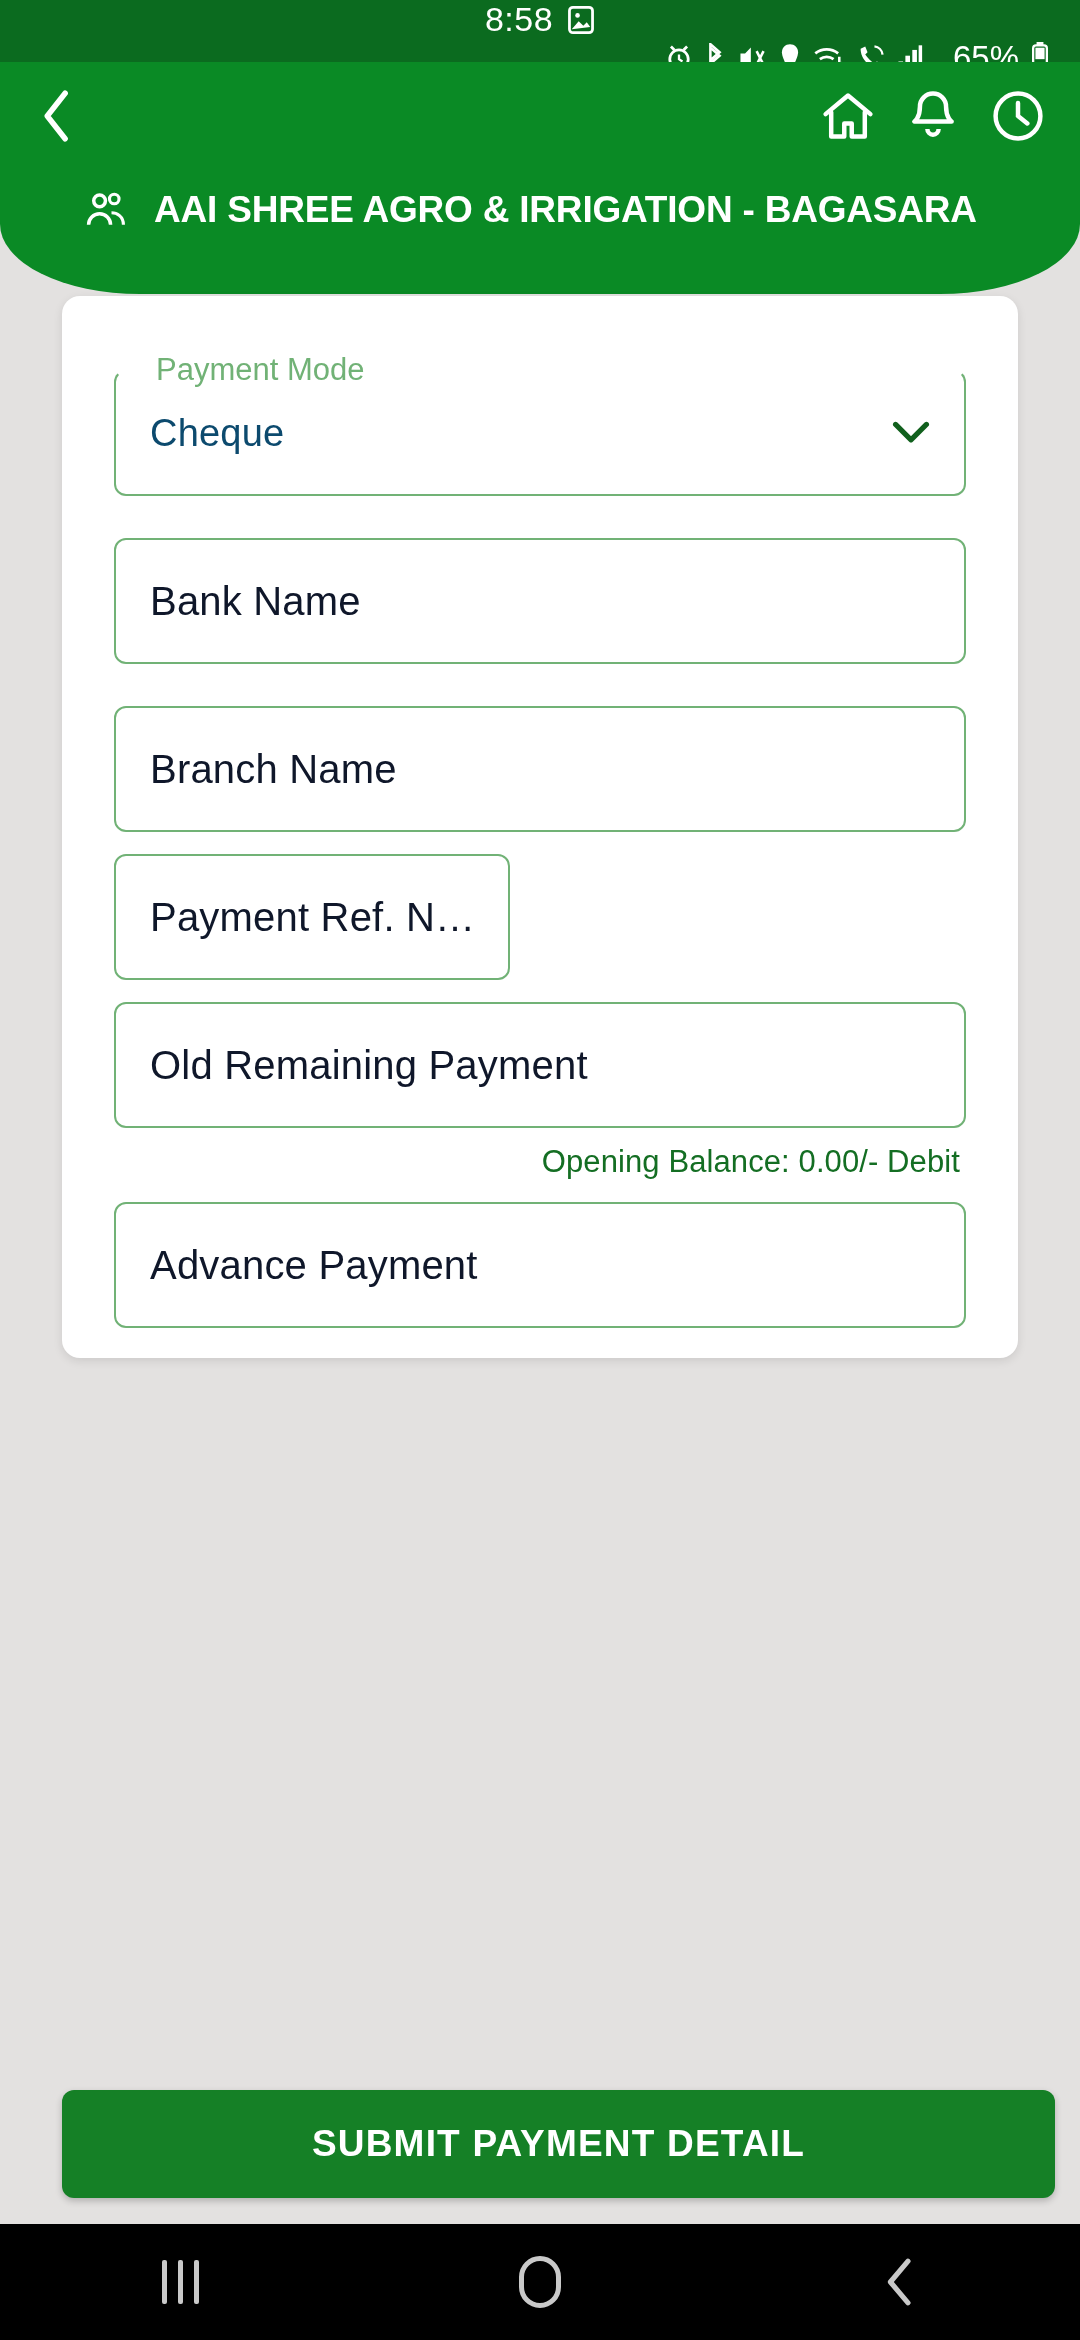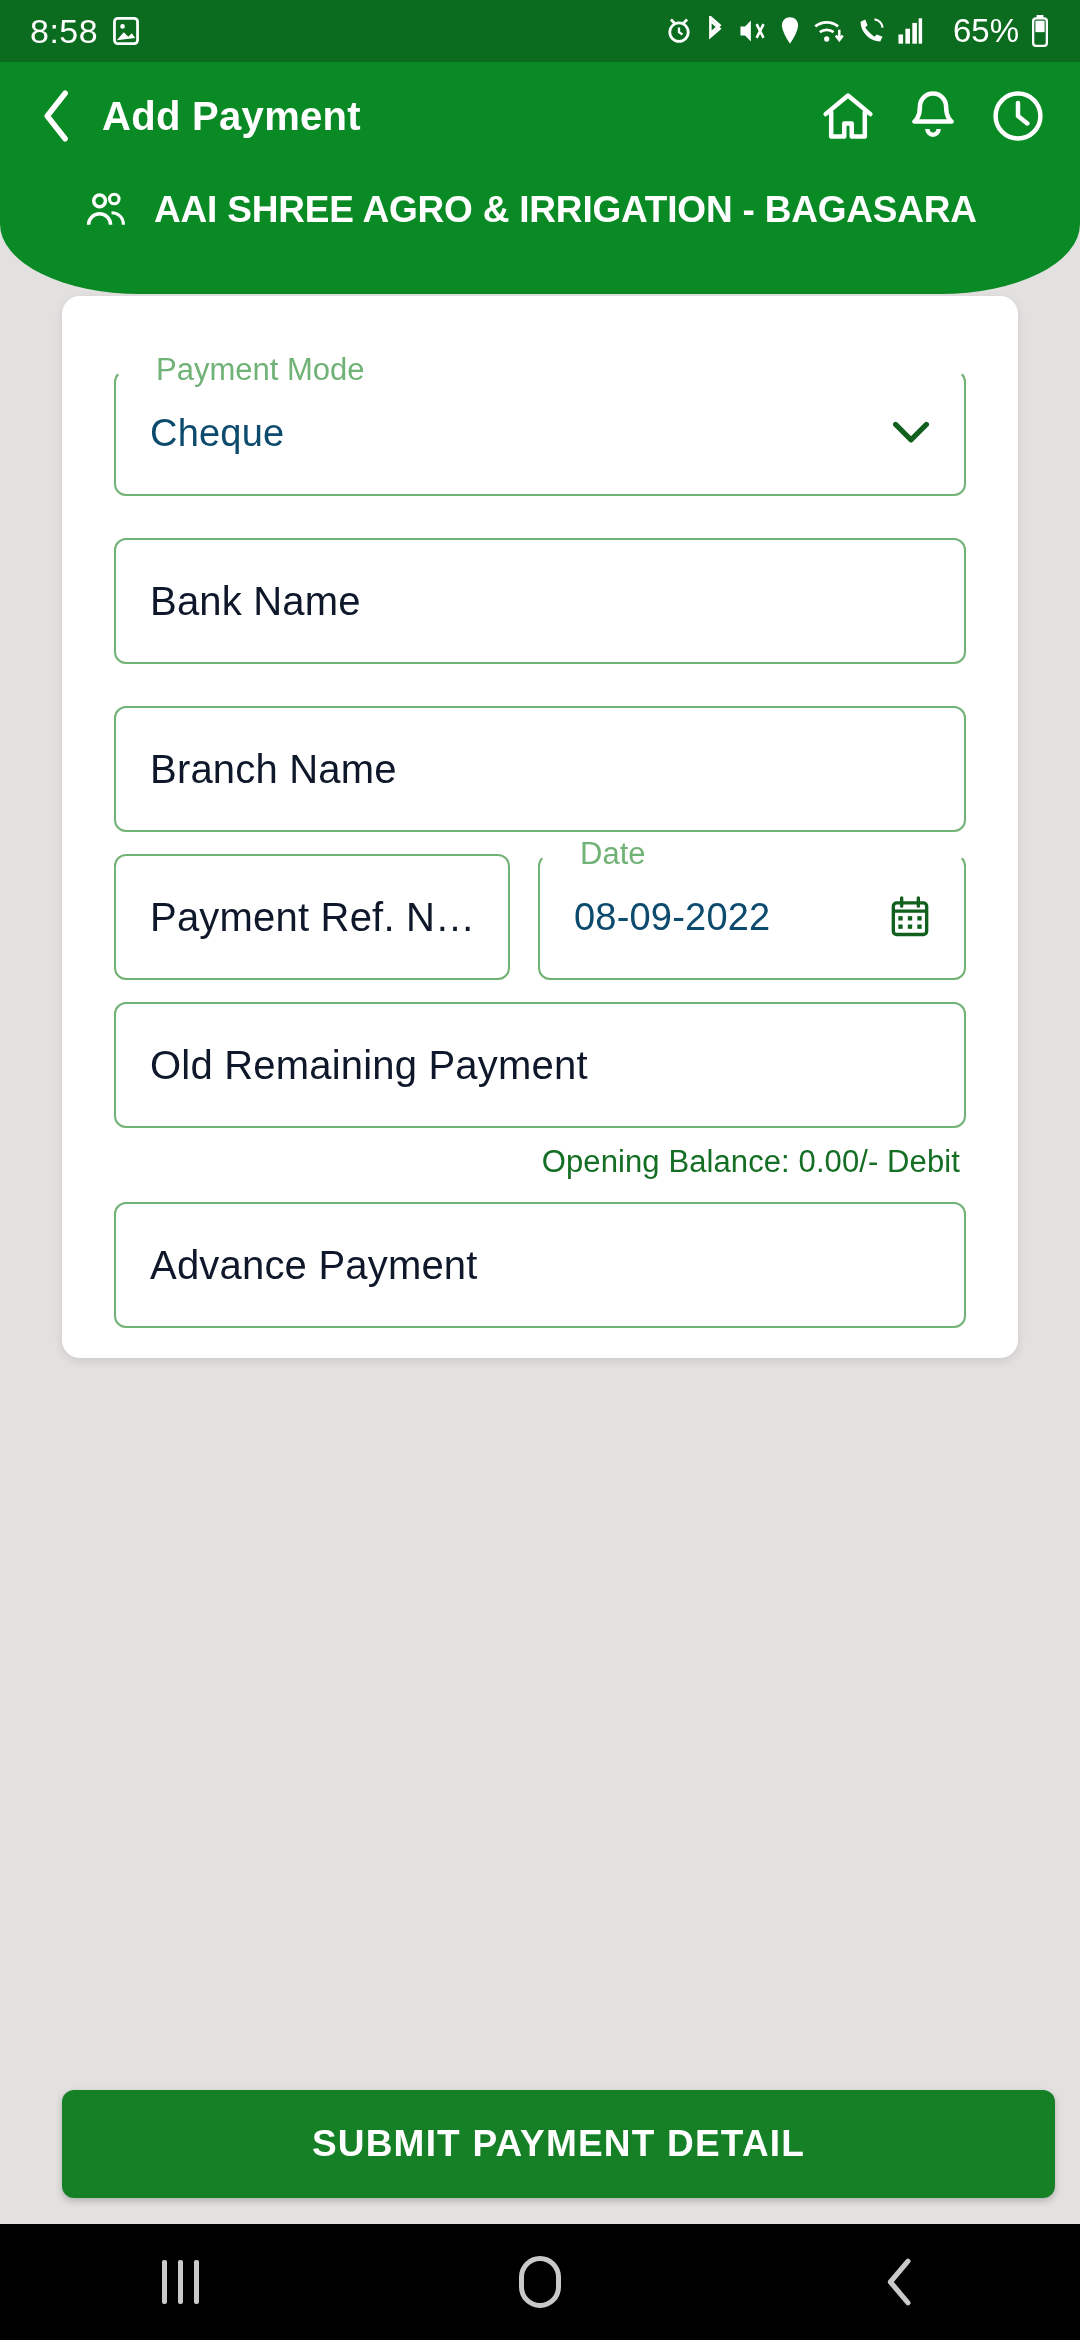--- a/index.html
+++ b/index.html
@@ -10,20 +10,21 @@
     position:relative;
     overflow:hidden;
   }
 
   
   .status-bar{
     position:absolute; top:0; left:0; width:1080px; height:62px;
     background:#0b6b1f;
     display:flex; align-items:center; padding:0 30px;
     color:#ffffff;
+    flex-direction:column;
   }
   .sb-left{ display:flex; align-items:center; gap:14px; }
   .sb-time{ font-size:34px; letter-spacing:0.5px; }
   .sb-right{ margin-left:auto; display:flex; align-items:center; gap:11px; }
   .sb-icon{ display:block; }
   .sb-batt{ font-size:33px; margin-left:19px; }
 
   
   .header{
     position:absolute; top:62px; left:0; width:1080px; height:232px;
@@ -180,21 +181,20 @@
   </div>
 </div>
 
 <div class="header">
   <div class="header-row">
     <div class="back-chevron">
       <svg width="30" height="52" viewBox="0 0 18 32">
           <path d="M14 2L3 16l11 14" fill="none" stroke="#fff" stroke-width="3.4" stroke-linecap="round" stroke-linejoin="round"></path>
         </svg>
     </div>
-    <div class="header-title">Add Payment</div>
     <div class="header-actions">
       <svg class="hdr-ico" width="56" height="56" viewBox="0 0 30 30">
         <path d="M3 14L15 4l12 10" fill="none" stroke="#fff" stroke-width="2.4" stroke-linecap="round" stroke-linejoin="round"></path>
         <path d="M6 13v13h7v-7h4v7h7V13" fill="none" stroke="#fff" stroke-width="2.4" stroke-linecap="round" stroke-linejoin="round"></path>
       </svg>
       <svg class="hdr-ico" width="50" height="56" viewBox="0 0 26 30">
         <path d="M13 3a7 7 0 00-7 7c0 6-3 8-3 8h20s-3-2-3-8a7 7 0 00-7-7z" fill="none" stroke="#fff" stroke-width="2.4" stroke-linejoin="round"></path>
         <path d="M10 22a3 3 0 006 0" fill="none" stroke="#fff" stroke-width="2.4"></path>
       </svg>
       <svg class="hdr-ico" width="56" height="56" viewBox="0 0 30 30">
@@ -242,41 +242,20 @@
     </div>
 
     <div class="field-gap-sm"></div>
 
     <div class="row-2">
       <div class="col-left">
         <div class="field">
           <span class="placeholder">Payment Ref. N…</span>
         </div>
       </div>
-      <div class="col-right">
-        <div class="field outlined">
-          <span class="float-label">Date</span>
-          <span class="value">08-09-2022</span>
-          <span class="trail-icon">
-            <svg width="40" height="42" viewBox="0 0 24 25">
-              <rect x="2" y="4" width="20" height="19" rx="2" fill="none" stroke="#11601d" stroke-width="2"></rect>
-              <path d="M2 9h20" stroke="#11601d" stroke-width="2"></path>
-              <path d="M7 1v5M17 1v5" stroke="#11601d" stroke-width="2" stroke-linecap="round"></path>
-              <g fill="#11601d">
-                <rect x="5" y="12" width="2.6" height="2.6"></rect>
-                  <rect x="10.7" y="12" width="2.6" height="2.6"></rect>
-                  <rect x="16.4" y="12" width="2.6" height="2.6"></rect>
-                <rect x="5" y="17" width="2.6" height="2.6"></rect>
-                  <rect x="10.7" y="17" width="2.6" height="2.6"></rect>
-                  <rect x="16.4" y="17" width="2.6" height="2.6"></rect>
-              </g>
-            </svg>
-          </span>
-        </div>
-      </div>
     </div>
 
     <div class="field-gap-sm"></div>
 
     <div class="field">
       <span class="placeholder">Old Remaining Payment</span>
     </div>
     <div class="balance-line">Opening Balance: 0.00/- Debit</div>
 
     <div class="field-gap-sm"></div>

